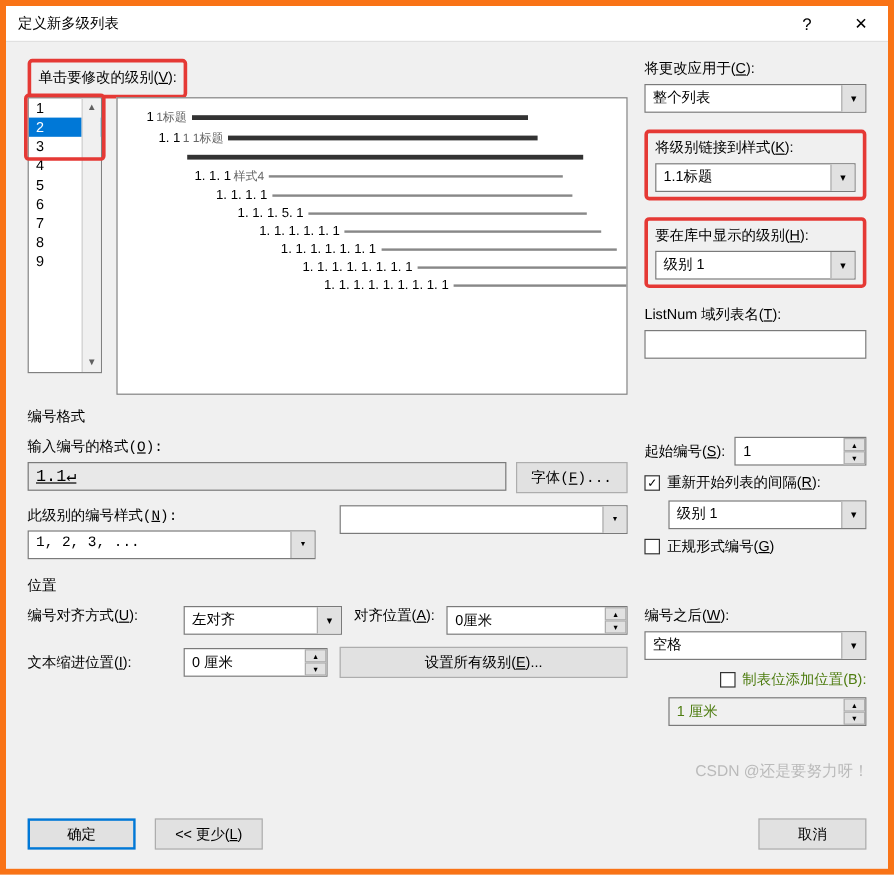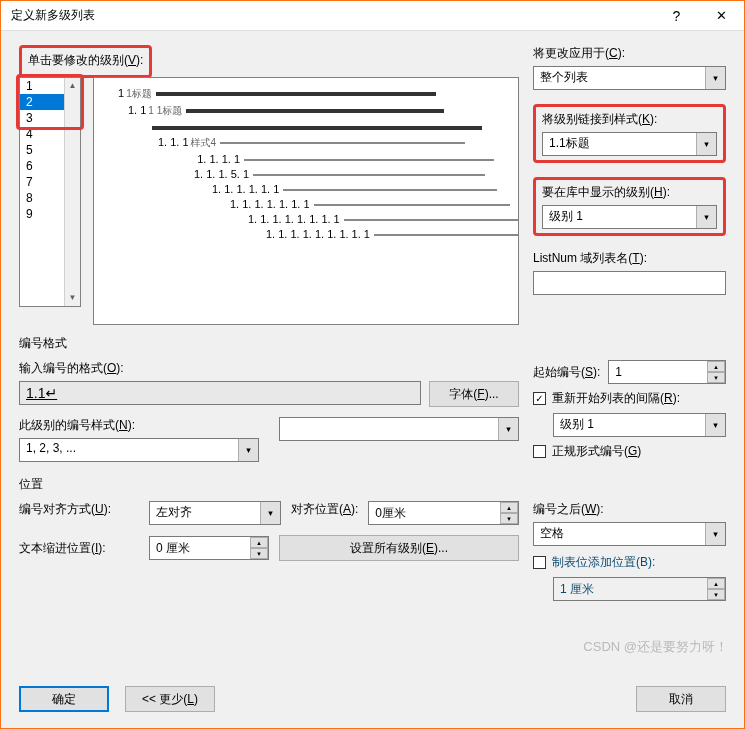--- a/index.html
+++ b/index.html
@@ -6,21 +6,21 @@
   body {
     margin: 0;
     font-family: "Microsoft YaHei", "SimSun", Tahoma, sans-serif;
     font-size: 12px;
     background: #fff;
     color: #000;
   }
   .dialog {
     width: 745px;
     height: 729px;
-    border: 1px solid #f97316;
+    border: 5px solid #f97316;
     background: #f0f0f0;
     display: flex;
     flex-direction: column;
   }
   .titlebar {
     height: 30px;
     background: #fff;
     border-bottom: 1px solid #e0e0e0;
     display: flex;
     align-items: center;
@@ -138,21 +138,21 @@
     border: 1px solid #adadad;
     background: #e1e1e1;
     font: inherit;
     text-align: center;
   }
   .btn.primary { border: 2px solid #0078d7;}
   .group-label { margin: 10px 0 8px 0;}
   .check { display: flex; align-items: center; gap: 6px; margin: 6px 0;}
   .check-box { width: 13px; height: 13px; border: 1px solid #333; background:#fff; display:inline-flex; align-items:center; justify-content:center; font-size:10px;}
   .right-field { margin-bottom: 14px;}
-  .disabled-text { color: #0c4a6e;}
+  .disabled-text { color: #4d7c0f; justify-content: flex-end;}
   .bottom-bar {
     display: flex;
     gap: 16px;
     justify-content: flex-end;
     padding: 0 18px 16px 18px;
   }
   .watermark {
     position: absolute;
     right: 16px;
     bottom: 30px;
@@ -198,21 +198,21 @@
               <div class="scroll-arrow">▲</div>
               <div style="flex:1"></div>
               <div class="scroll-arrow">▼</div>
             </div>
           </div>
           <div class="preview" id="preview">
               <div class="preview-line" style="padding-left: 0px;"><span>1</span><small>1标题</small><span class="fill strong-fill" style="width:280px"></span></div>
               <div class="preview-line" style="padding-left: 10px;"><span>1. 1</span><small>1 1标题</small><span class="fill strong-fill" style="width:258px"></span></div>
               <div class="preview-line" style="padding-left: 30px;"><span></span><span class="fill strong-fill" style="width:330px"></span></div>
               <div class="preview-line" style="padding-left: 40px;"><span>1. 1. 1</span><small>样式4</small><span class="fill" style="width:245px"></span></div>
-              <div class="preview-line" style="padding-left: 58px; text-align: right;"><span>1. 1. 1. 1</span><span class="fill" style="width:250px"></span></div>
+              <div class="preview-line" style="padding-left: 58px;"><span>1. 1. 1. 1</span><span class="fill" style="width:250px"></span></div>
               <div class="preview-line" style="padding-left: 76px;"><span>1. 1. 1. 5. 1</span><span class="fill" style="width:232px"></span></div>
               <div class="preview-line" style="padding-left: 94px;"><span>1. 1. 1. 1. 1. 1</span><span class="fill" style="width:214px"></span></div>
               <div class="preview-line" style="padding-left: 112px;"><span>1. 1. 1. 1. 1. 1. 1</span><span class="fill" style="width:196px"></span></div>
               <div class="preview-line" style="padding-left: 130px;"><span>1. 1. 1. 1. 1. 1. 1. 1</span><span class="fill" style="width:178px"></span></div>
               <div class="preview-line" style="padding-left: 148px;"><span>1. 1. 1. 1. 1. 1. 1. 1. 1</span><span class="fill" style="width:160px"></span></div>
             </div>
         </div>
       </div>
 
       <div class="right-col">
@@ -250,21 +250,21 @@
           <span class="label">
             <span>ListNum 域列表名(</span><u>T</u><span>):</span>
           </span>
           <input class="input" value="" style="">
         </div>
       </div>
     </div>
 
     <div class="group-label">编号格式</div>
     <div class="row" style="gap:14px;">
-      <div style="width:500px;">
+      <div style="width:500px;font-family:Liberation Mono, monospace;">
         <span class="label">
           <span>输入编号的格式(</span><u>O</u><span>):</span>
         </span>
         <div class="row" style="gap:8px;">
           <input class="input" style="flex: 1 1 0%; background: rgb(232, 232, 232); text-decoration: underline; font-size: 14px;" value="1.1↵">
           <button class="btn">
             <span>字体(</span><u>F</u><span>)...</span>
           </button>
         </div>
         <div class="row" style="gap:20px; margin-top:10px;">

